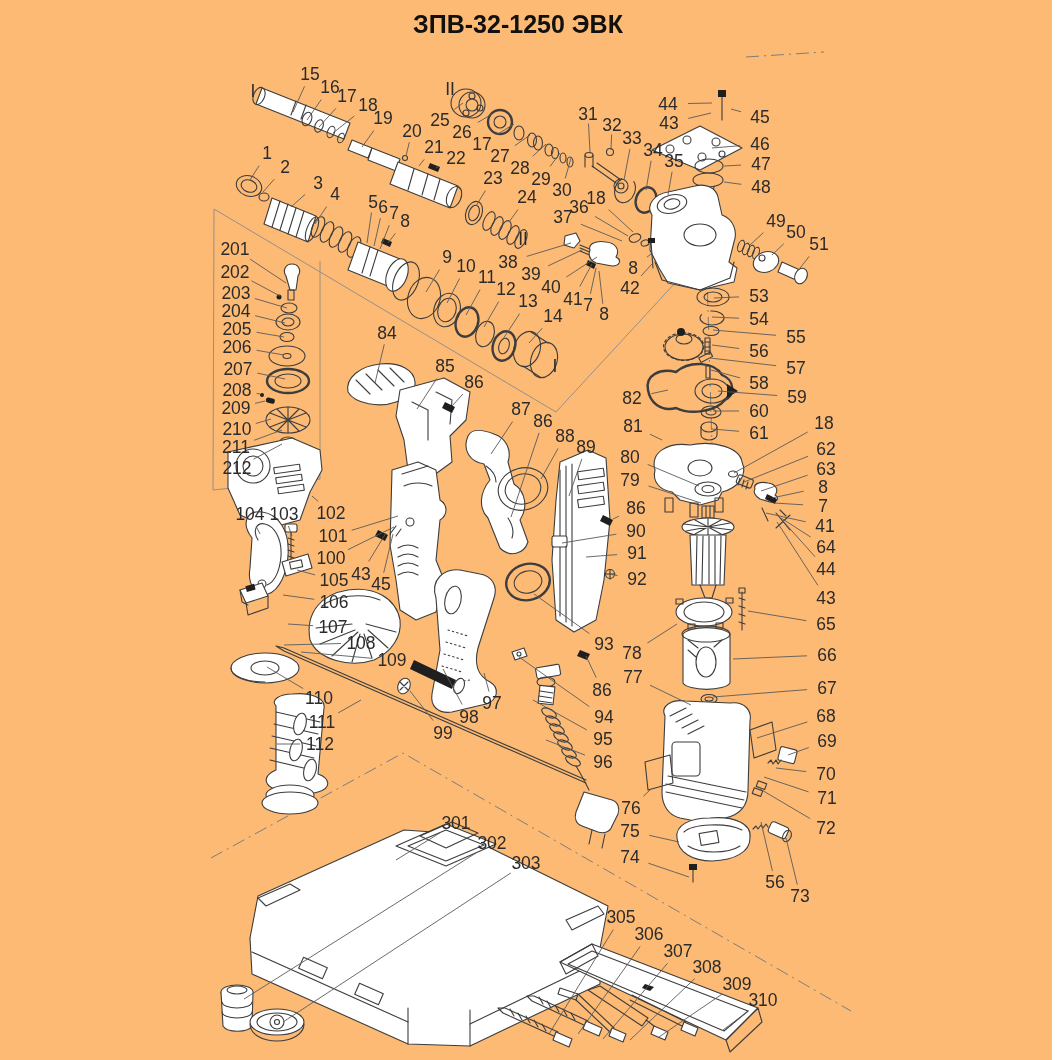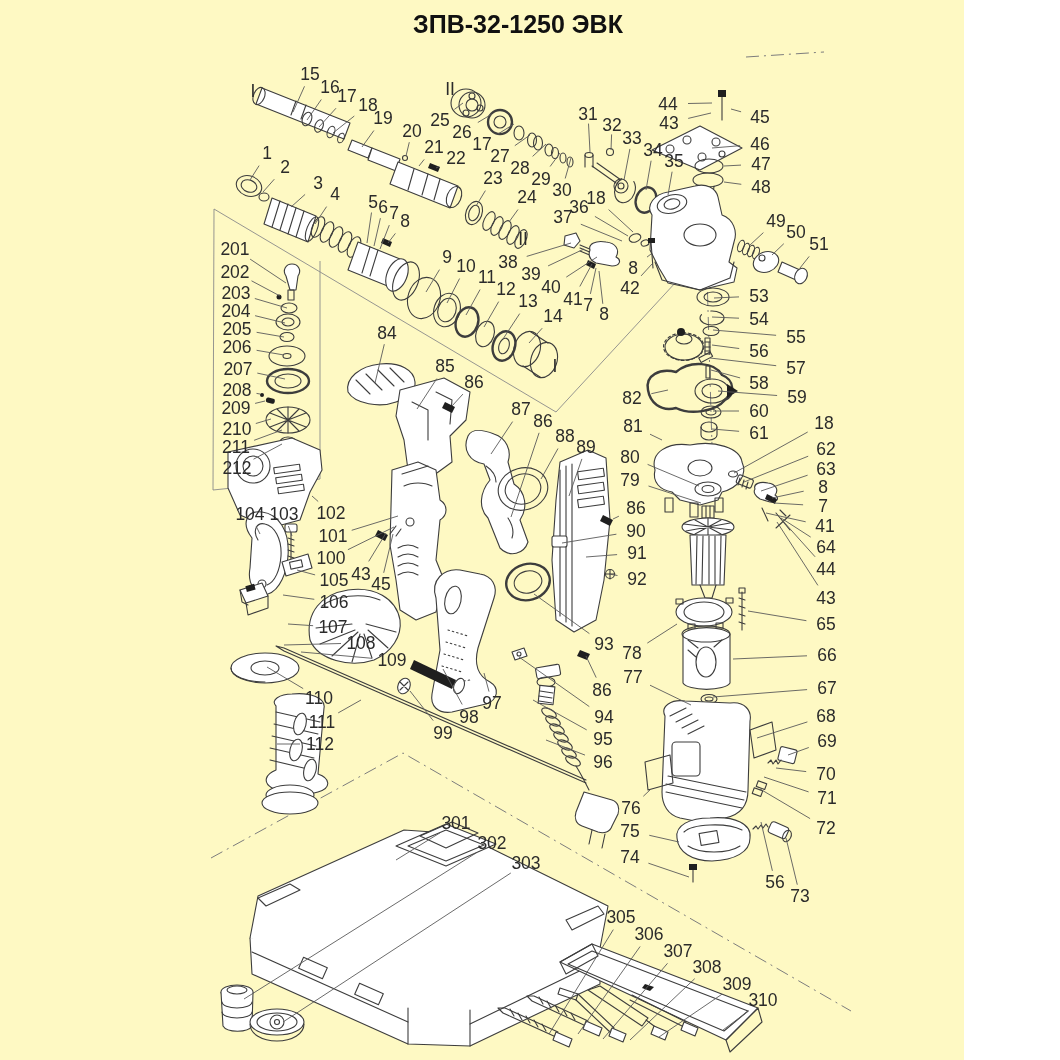--- a/index.html
+++ b/index.html
@@ -1,16 +1,16 @@
 <!DOCTYPE html>
 <html><head>
 <meta charset="utf-8">
 <style>
   html,body{margin:0;padding:0;background:#ffffff;}
-  #stage{position:relative;width:964px;height:1060px;background:#fef9c3;overflow:hidden;
+  #stage{position:relative;width:1052px;height:1060px;background:#fdba74;overflow:hidden;
          font-family:"Liberation Sans", sans-serif;}
   svg{position:absolute;left:0;top:0;}
   .p  {fill:none;stroke:#3d3d3d;stroke-width:1.1;stroke-linejoin:round;stroke-linecap:round;}
   .pw {fill:#ffffff;stroke:#3d3d3d;stroke-width:1.1;stroke-linejoin:round;}
   .pt {fill:none;stroke:#3d3d3d;stroke-width:2.4;}
   .hair{fill:none;stroke:#8a8a8a;stroke-width:0.9;}
   .chain{fill:none;stroke:#7d7d7d;stroke-width:1;stroke-dasharray:13 5 2 5;}
   .blk{fill:#1f1f1f;stroke:none;}
   .lbl{font-size:17.5px;fill:#2b2b2b;}
   .ttl{font-size:25px;font-weight:600;fill:#111;}

